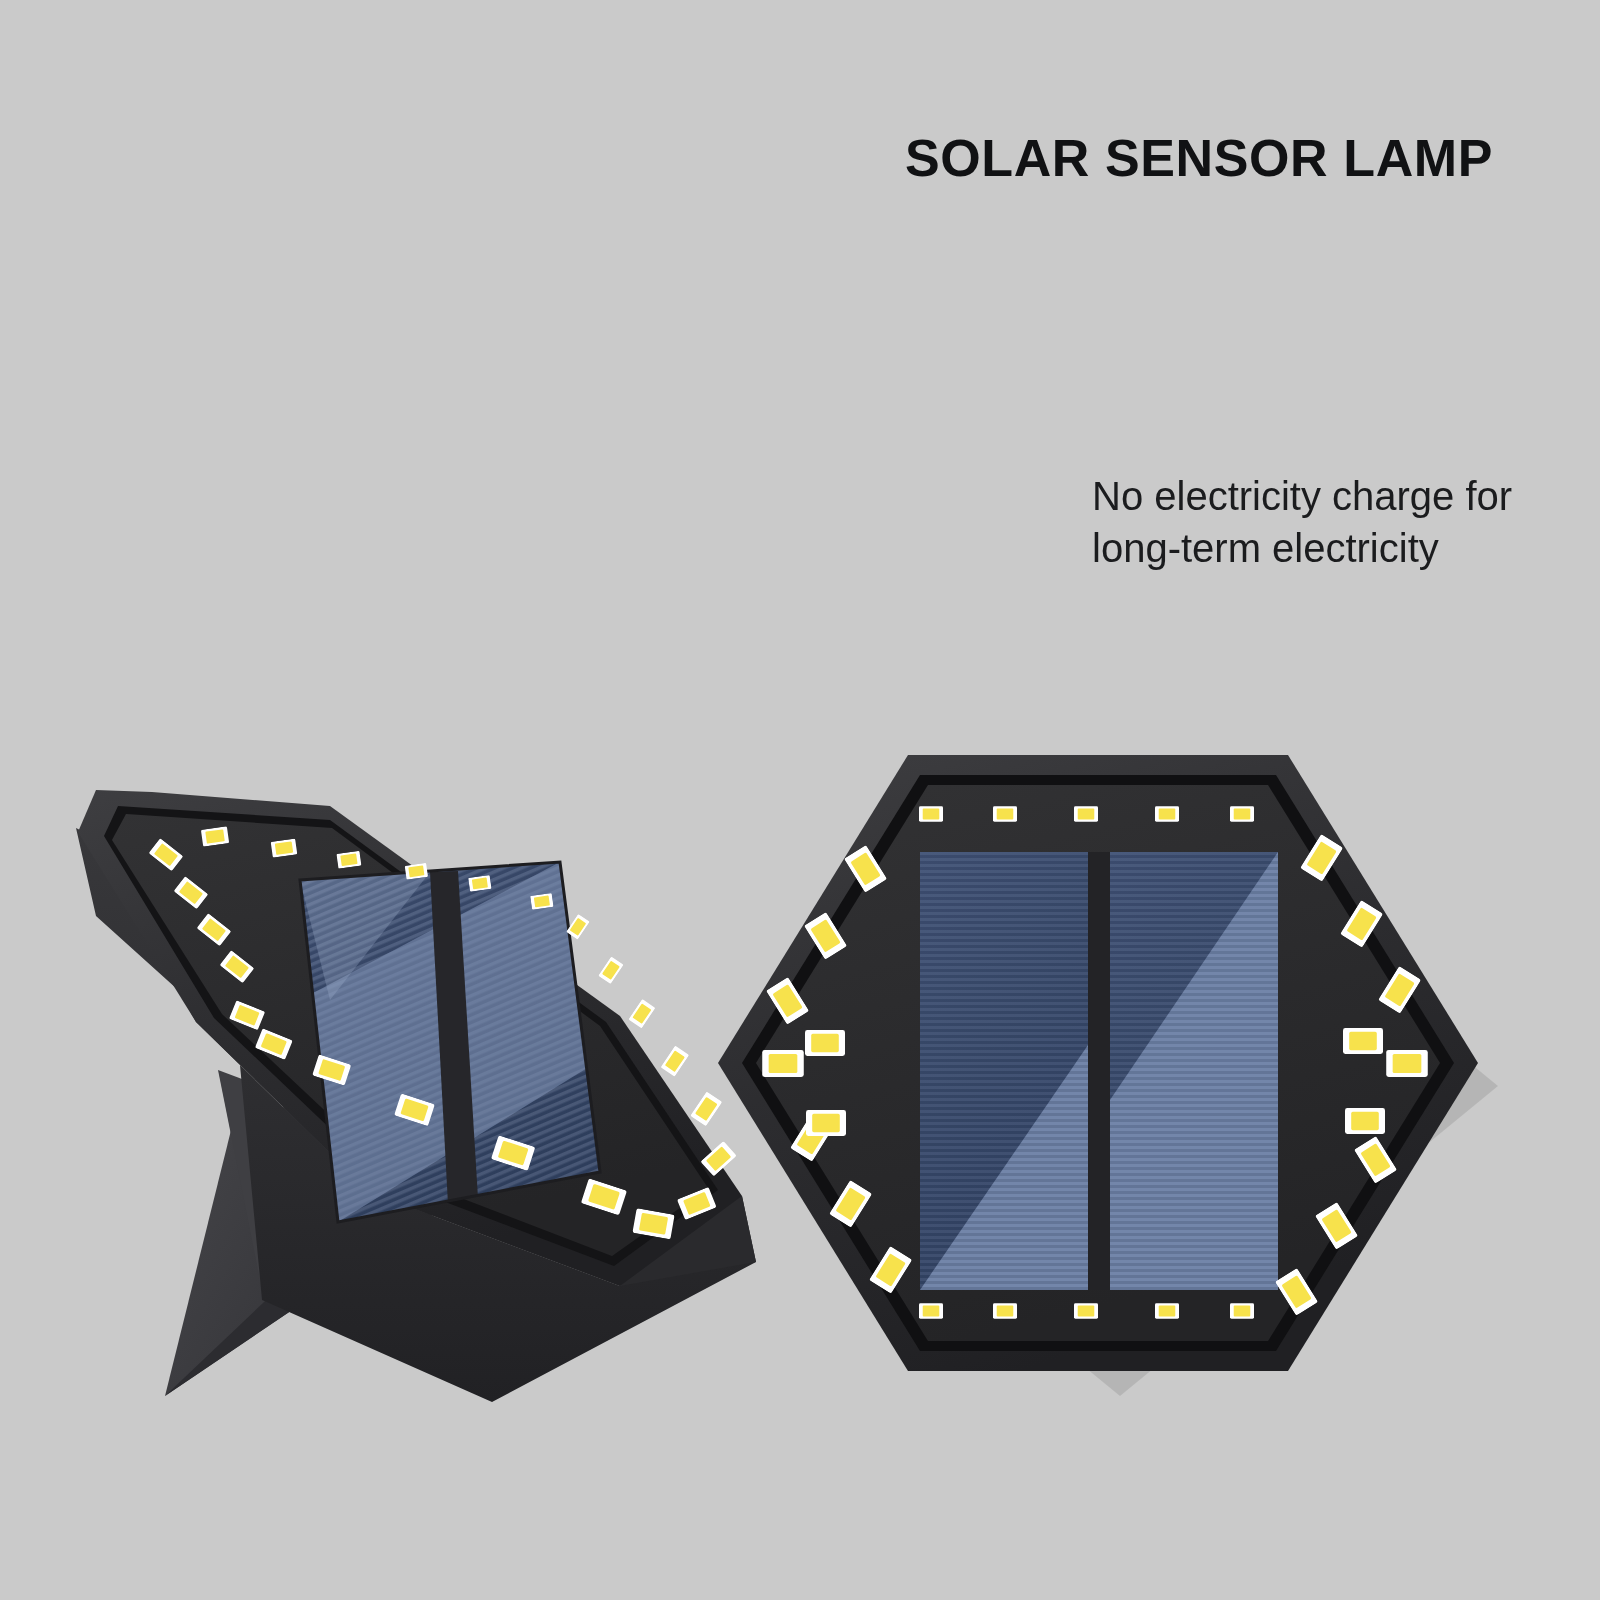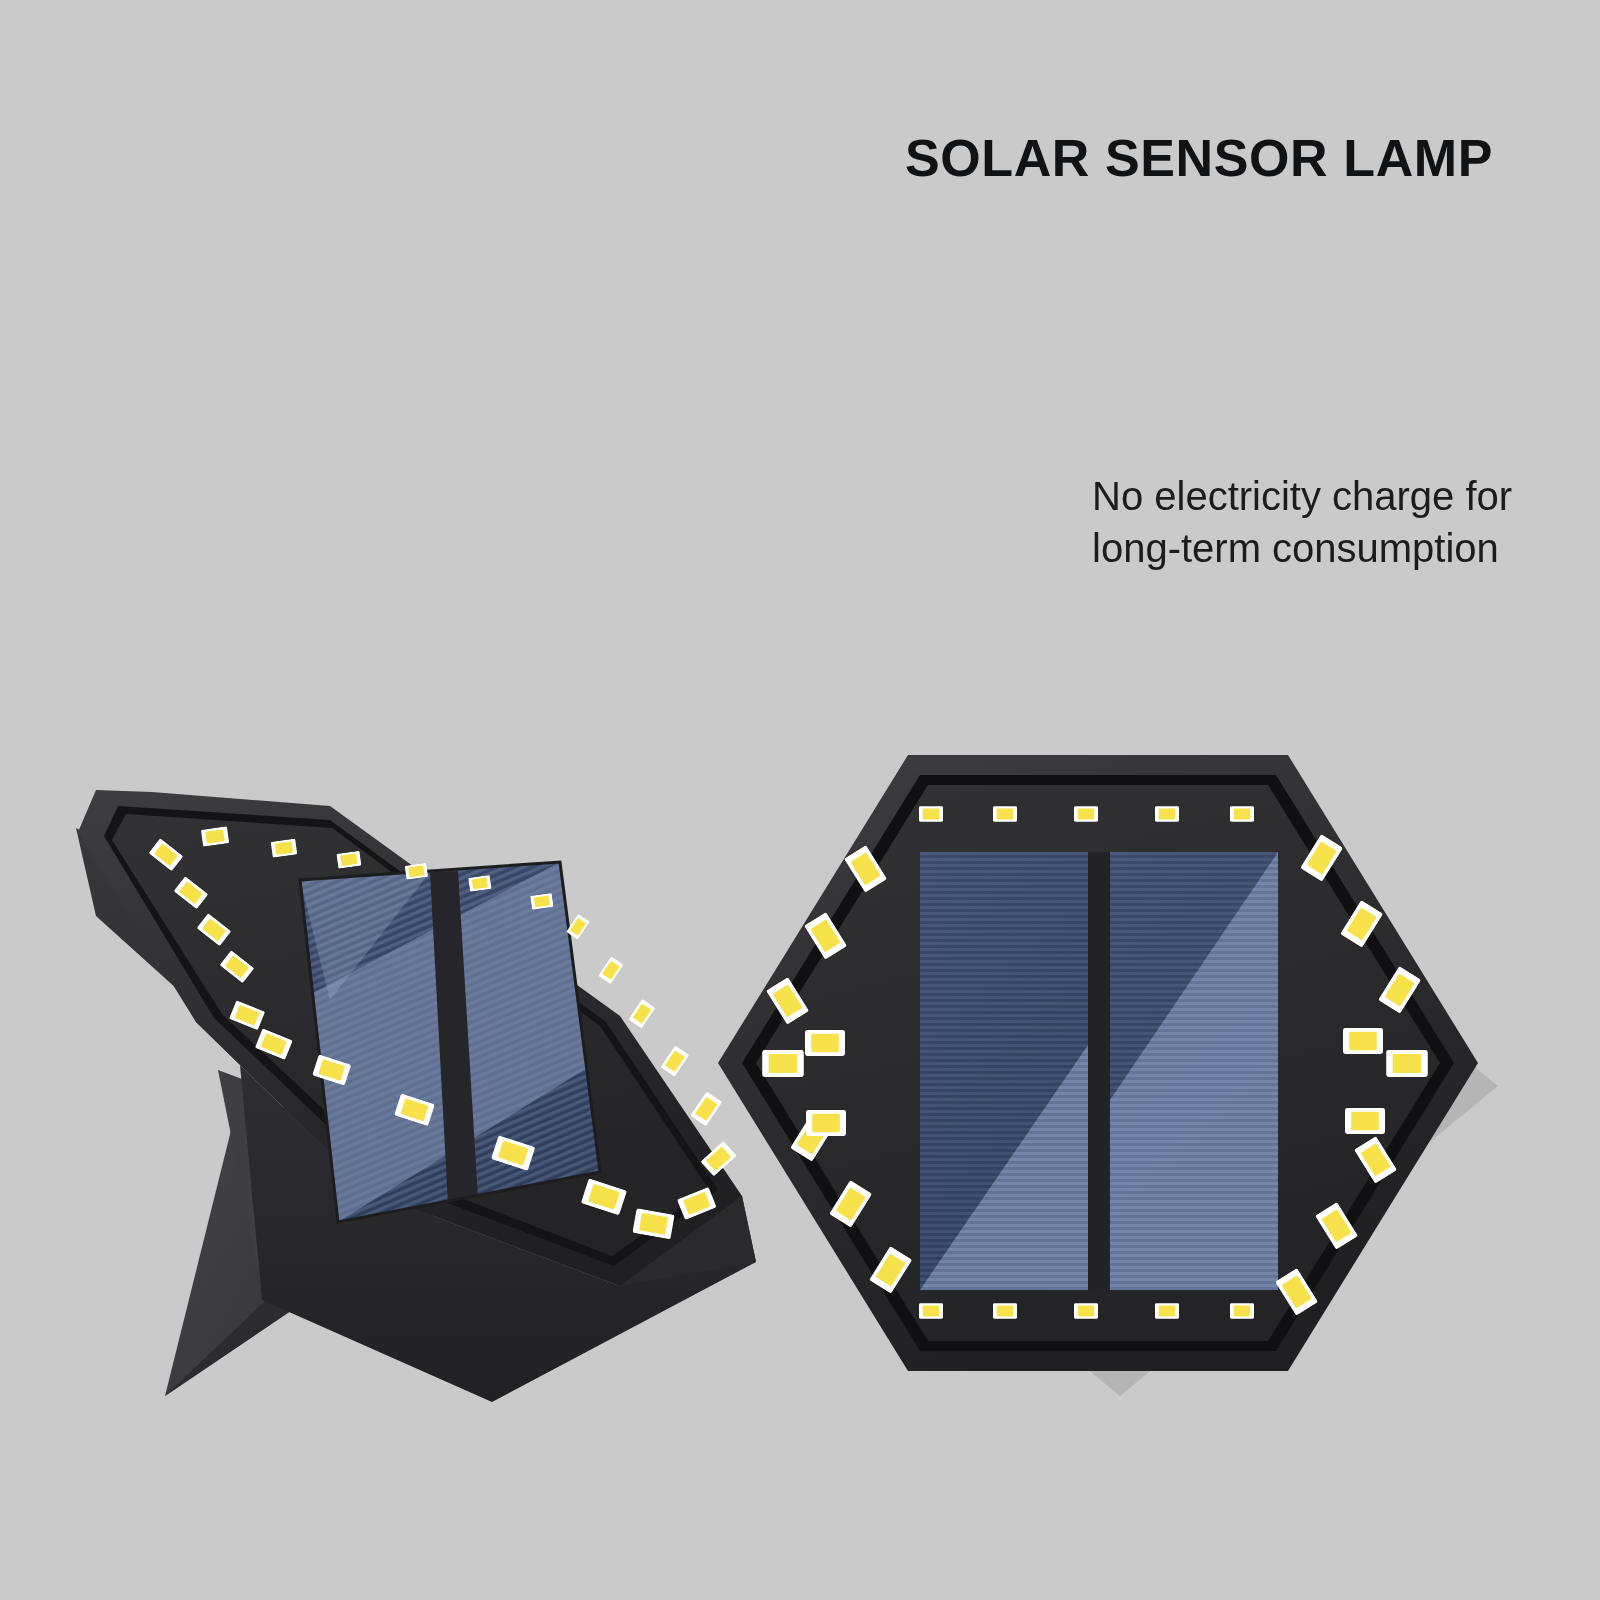--- a/index.html
+++ b/index.html
@@ -233,16 +233,16 @@
         <use href="#ledChip" width="40" height="26" x="0" y="0" transform="translate(1300,868) rotate(-58)"></use>
         <use href="#ledChip" width="40" height="26" x="0" y="0" transform="translate(1343,1028) rotate(0)"></use>
       </g>
     </g>
   </svg>
 
   <div class="title">SOLAR SENSOR LAMP</div>
 
   <div class="subtitle">
     <div>No electricity charge for</div>
-    <div>long-term consumption</div>
+    <div>long-term electricity</div>
   </div>
 
 </div>
 
 </body></html>

